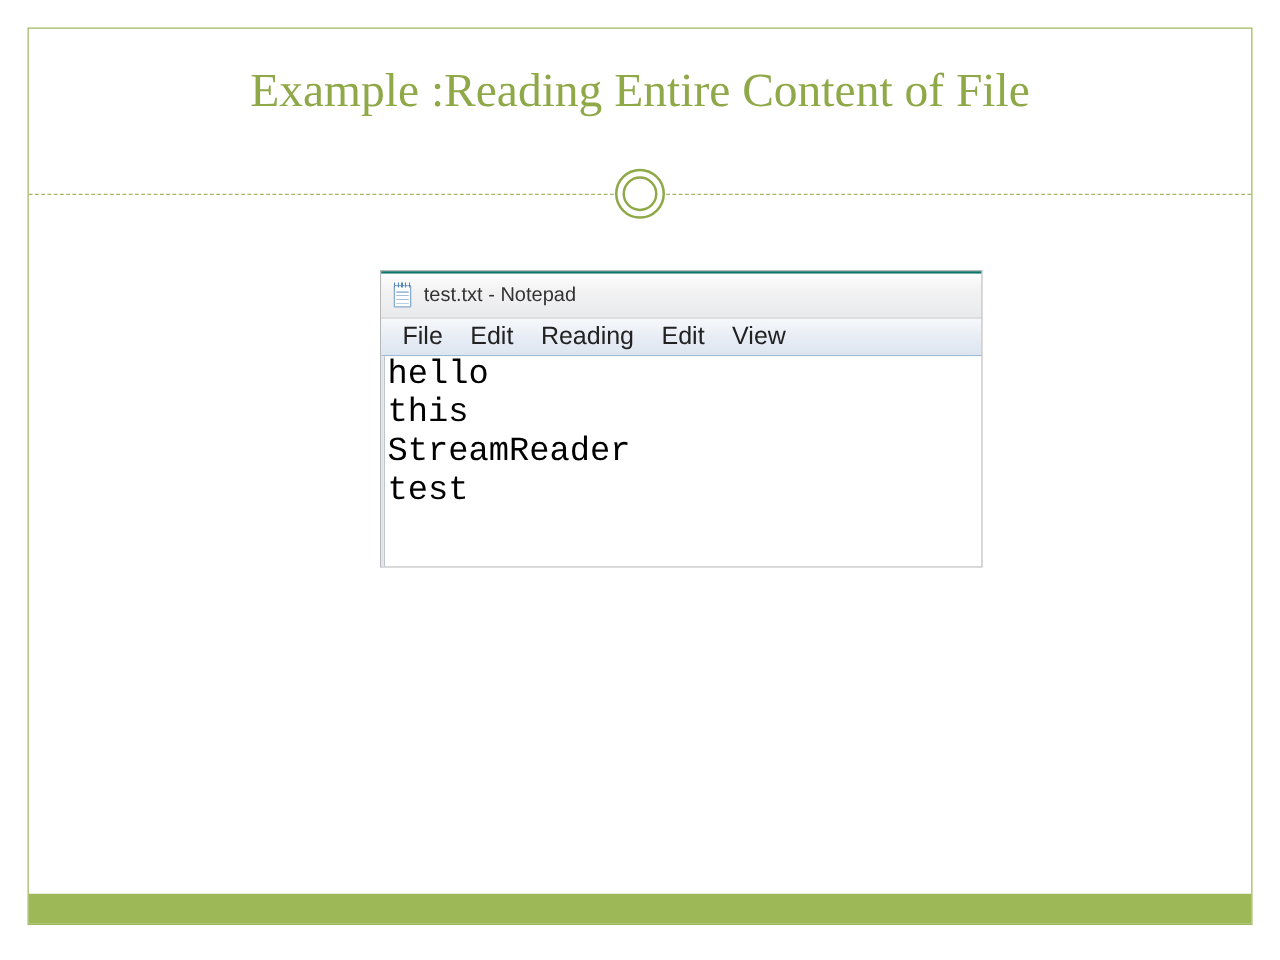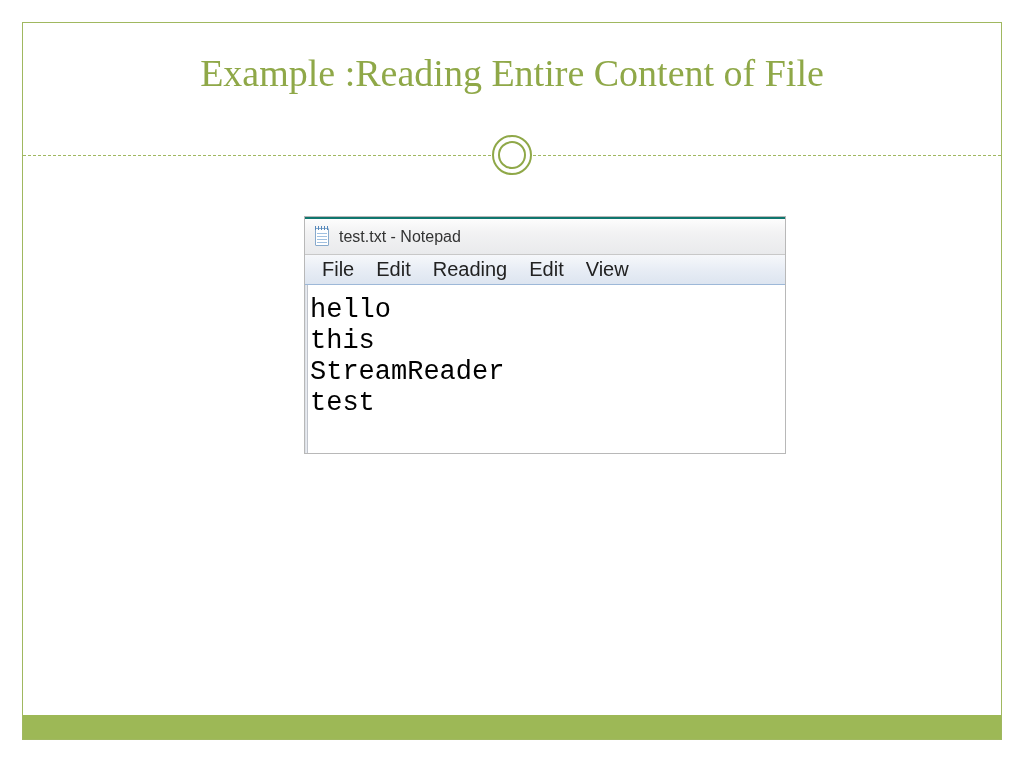--- a/index.html
+++ b/index.html
@@ -133,21 +133,21 @@
     display: flex;
     background: #ffffff;
     min-height: 168px;
   }
   .np-left-border {
     width: 3px;
     background: linear-gradient(to right, #d8dde4 0%, #eef0f4 100%);
     border-right: 1px solid #c0c4cc;
   }
   .np-text {
-    padding: 10px 2px;
+    padding: 0 2px;
     font-family: Consolas, 'Courier New', monospace;
     font-size: 27px;
     line-height: 1.15;
     color: #000;
     white-space: pre;
     letter-spacing: 0px;
   }
   .bottom-bar {
     position: absolute;
     left: 0;

